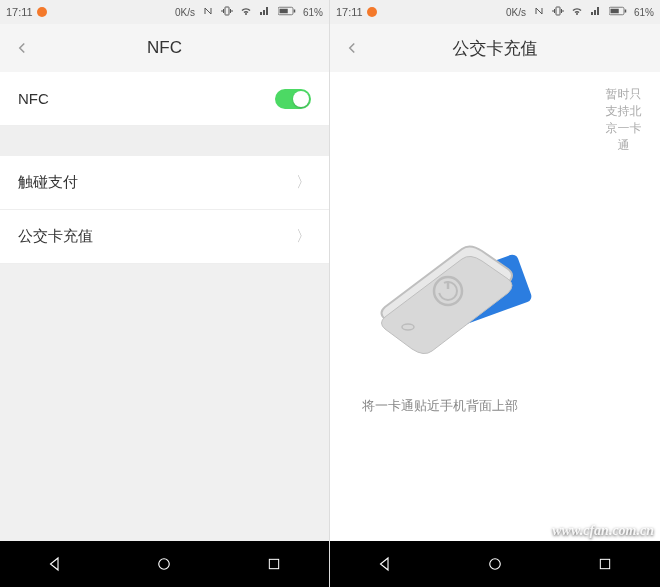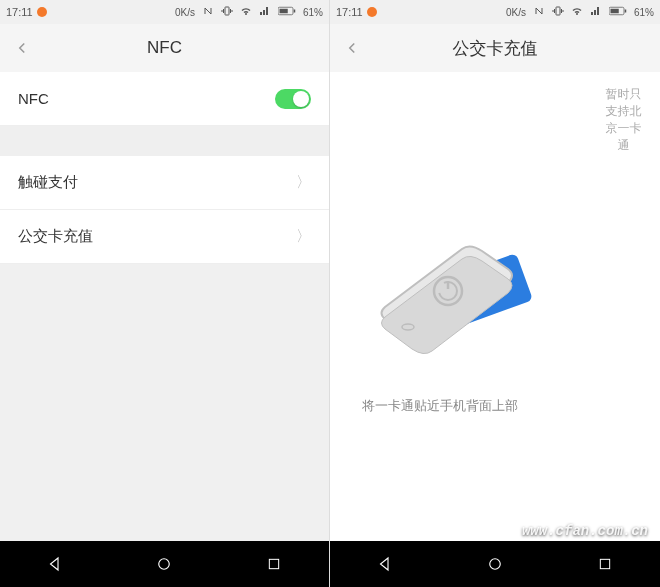--- a/index.html
+++ b/index.html
@@ -128,24 +128,24 @@
     display: flex;
     align-items: center;
     justify-content: space-around;
     color: #fff;
   }
   .nav-btn { width: 20px; height: 20px; display: flex; align-items: center; justify-content: center; }
   
   .watermark {
     position: absolute;
     bottom: 48px;
-    right: 12px;
+    right: 6px;
     font-size: 14px;
     font-style: italic;
-    font-family: Liberation Mono, monospace;
+    font-family: Liberation Serif, serif;
     color: rgba(255,255,255,.9);
     text-shadow: 0 1px 3px rgba(0,0,0,.7);
     font-weight: bold;
   }
 </style>
 </head>
 <body>
 
 <div class="phone phone-left">
   <div class="status-bar">

